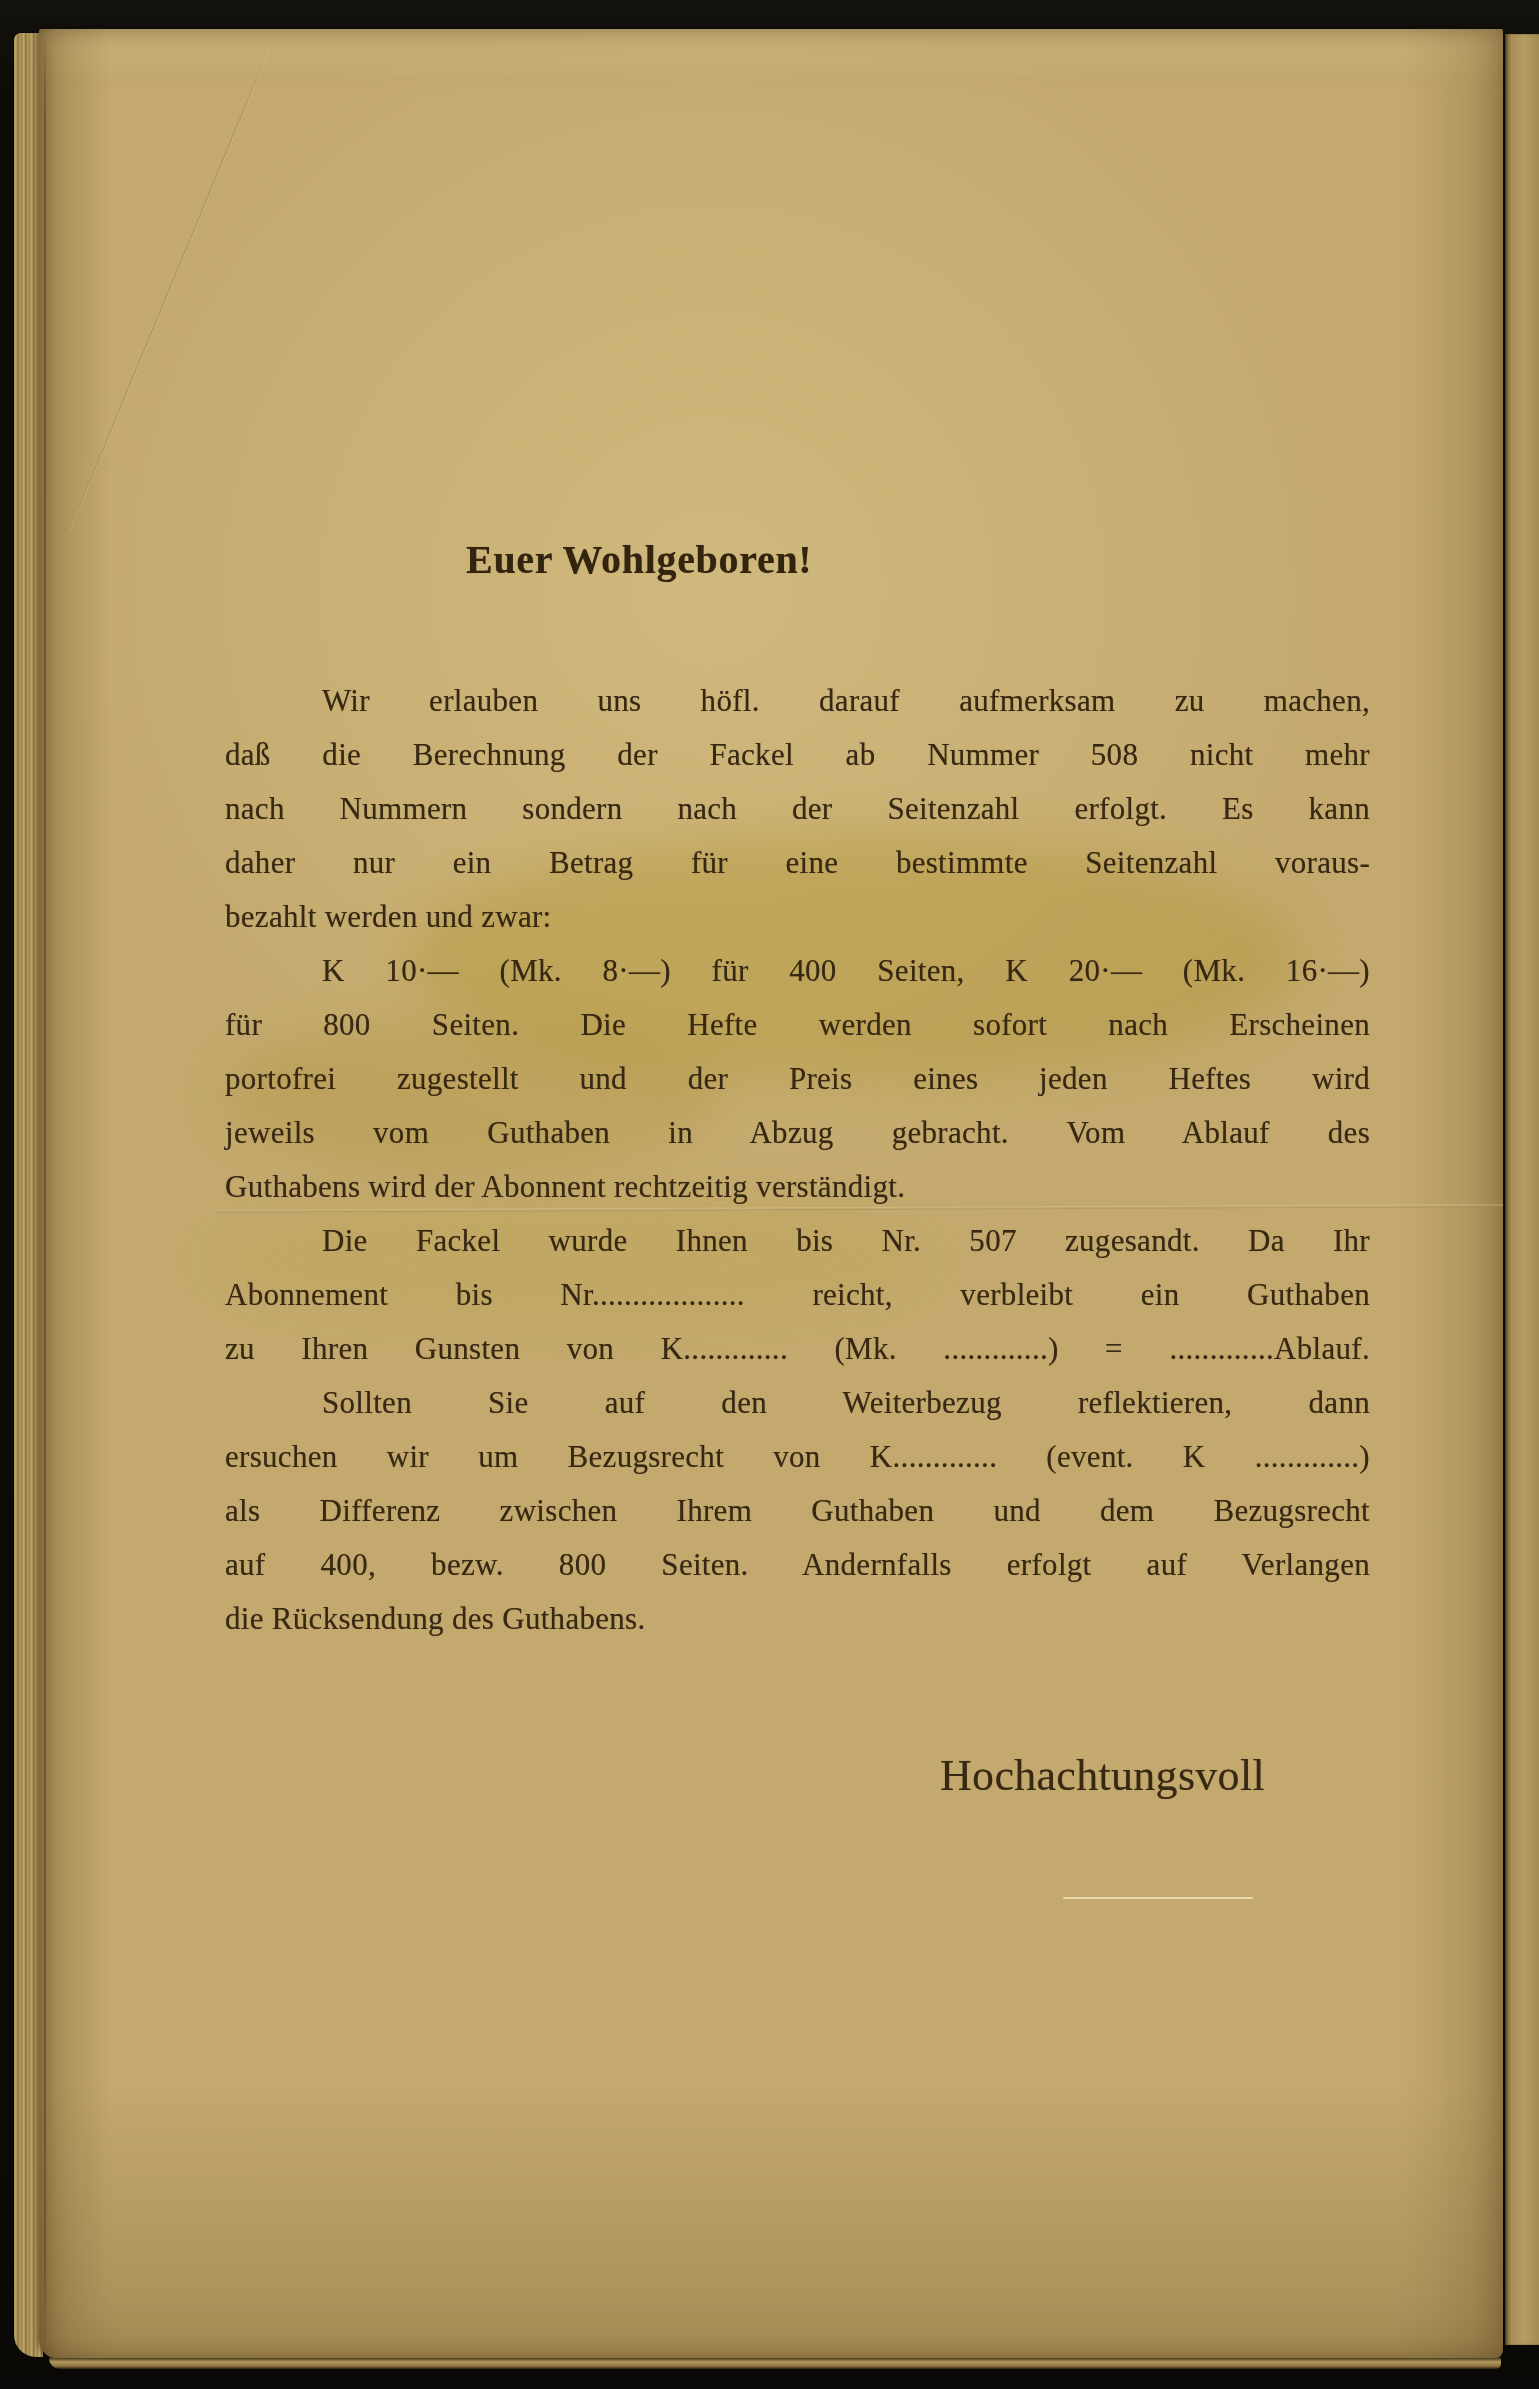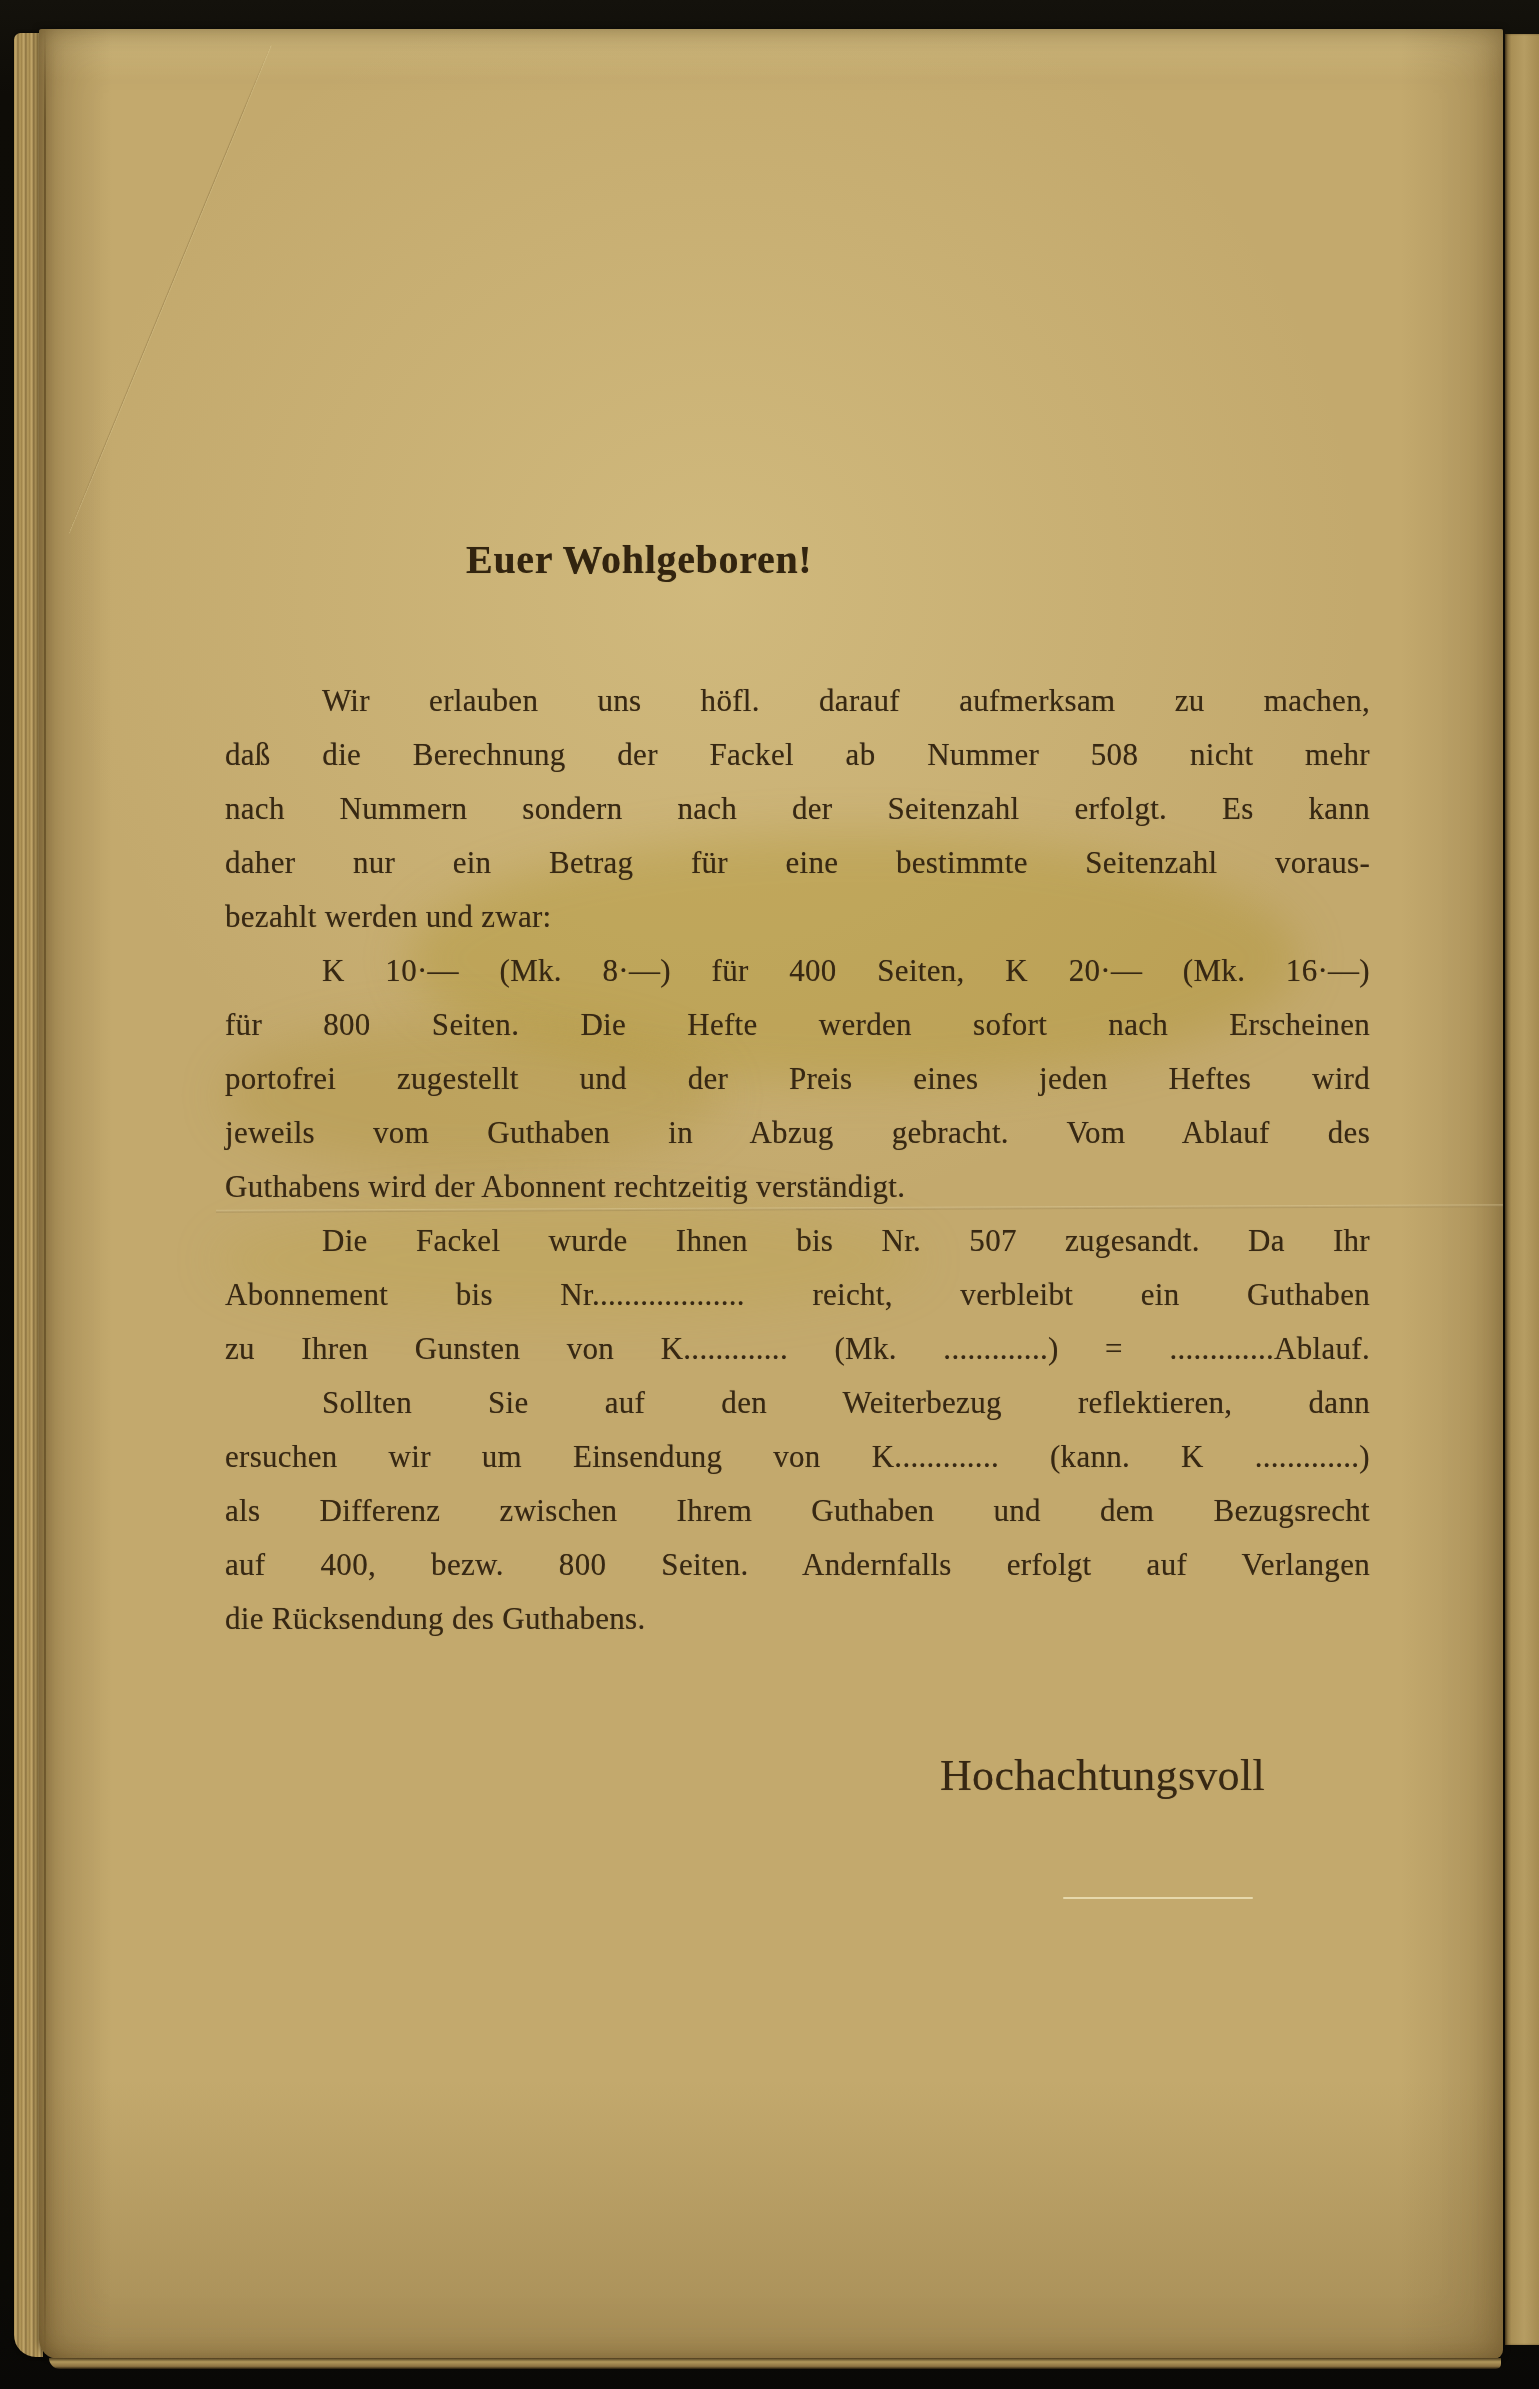--- a/index.html
+++ b/index.html
@@ -87,21 +87,21 @@
       <div class="bl end">bezahlt werden und zwar:</div>
       <div class="bl ind">K 10·— (Mk. 8·—) für 400 Seiten, K 20·— (Mk. 16·—)</div>
       <div class="bl">für 800 Seiten. Die Hefte werden sofort nach Erscheinen</div>
       <div class="bl">portofrei zugestellt und der Preis eines jeden Heftes wird</div>
       <div class="bl">jeweils vom Guthaben in Abzug gebracht. Vom Ablauf des</div>
       <div class="bl end">Guthabens wird der Abonnent rechtzeitig verständigt.</div>
       <div class="bl ind">Die Fackel wurde Ihnen bis Nr. 507 zugesandt. Da Ihr</div>
       <div class="bl">Abonnement bis Nr................... reicht, verbleibt ein Guthaben</div>
       <div class="bl">zu Ihren Gunsten von K............. (Mk. .............) = .............Ablauf.</div>
       <div class="bl ind">Sollten Sie auf den Weiterbezug reflektieren, dann</div>
-      <div class="bl">ersuchen wir um Einsendung von K............. (kann. K .............)</div>
+      <div class="bl">ersuchen wir um Bezugsrecht von K............. (event. K .............)</div>
       <div class="bl">als Differenz zwischen Ihrem Guthaben und dem Bezugsrecht</div>
       <div class="bl">auf 400, bezw. 800 Seiten. Andernfalls erfolgt auf Verlangen</div>
       <div class="bl end">die Rücksendung des Guthabens.</div>
     </div>
 
     <div class="salutation">Hochachtungsvoll</div>
   </div>
 
   <div class="next-page"></div>
   <div class="bottom-edge"></div>

